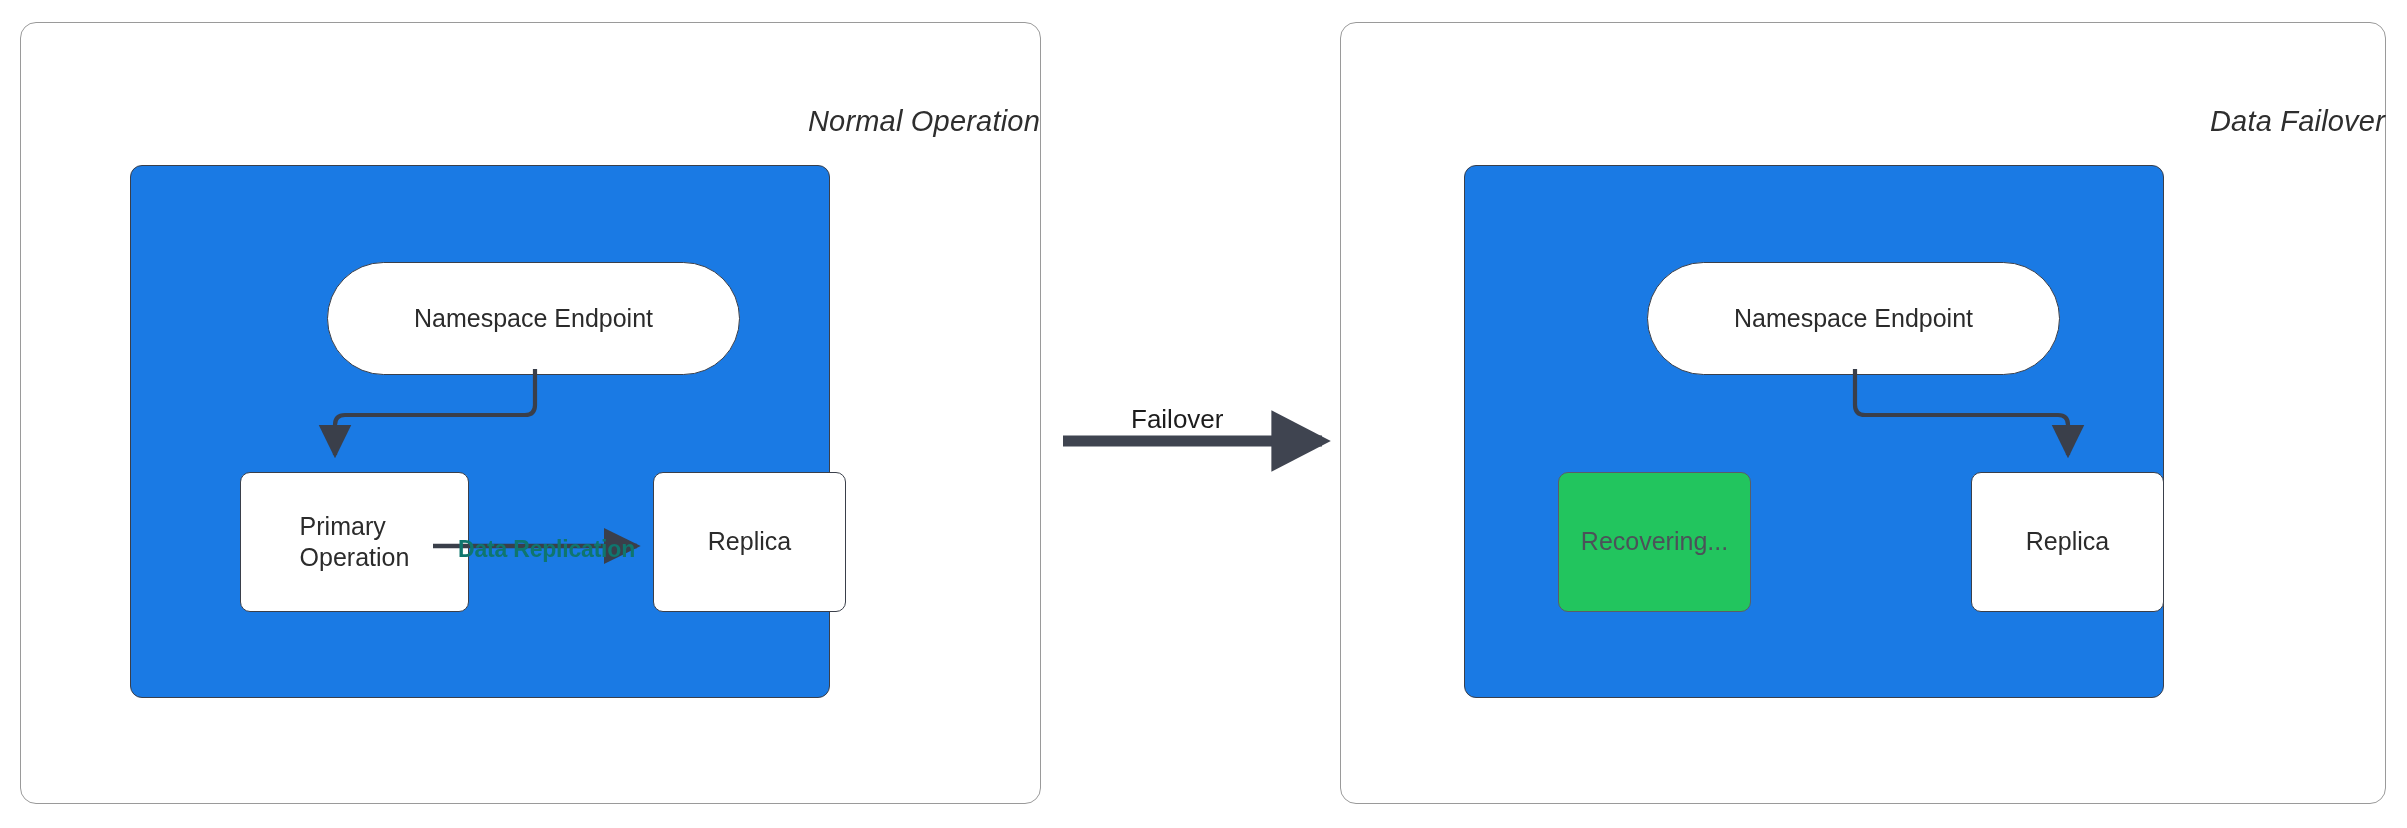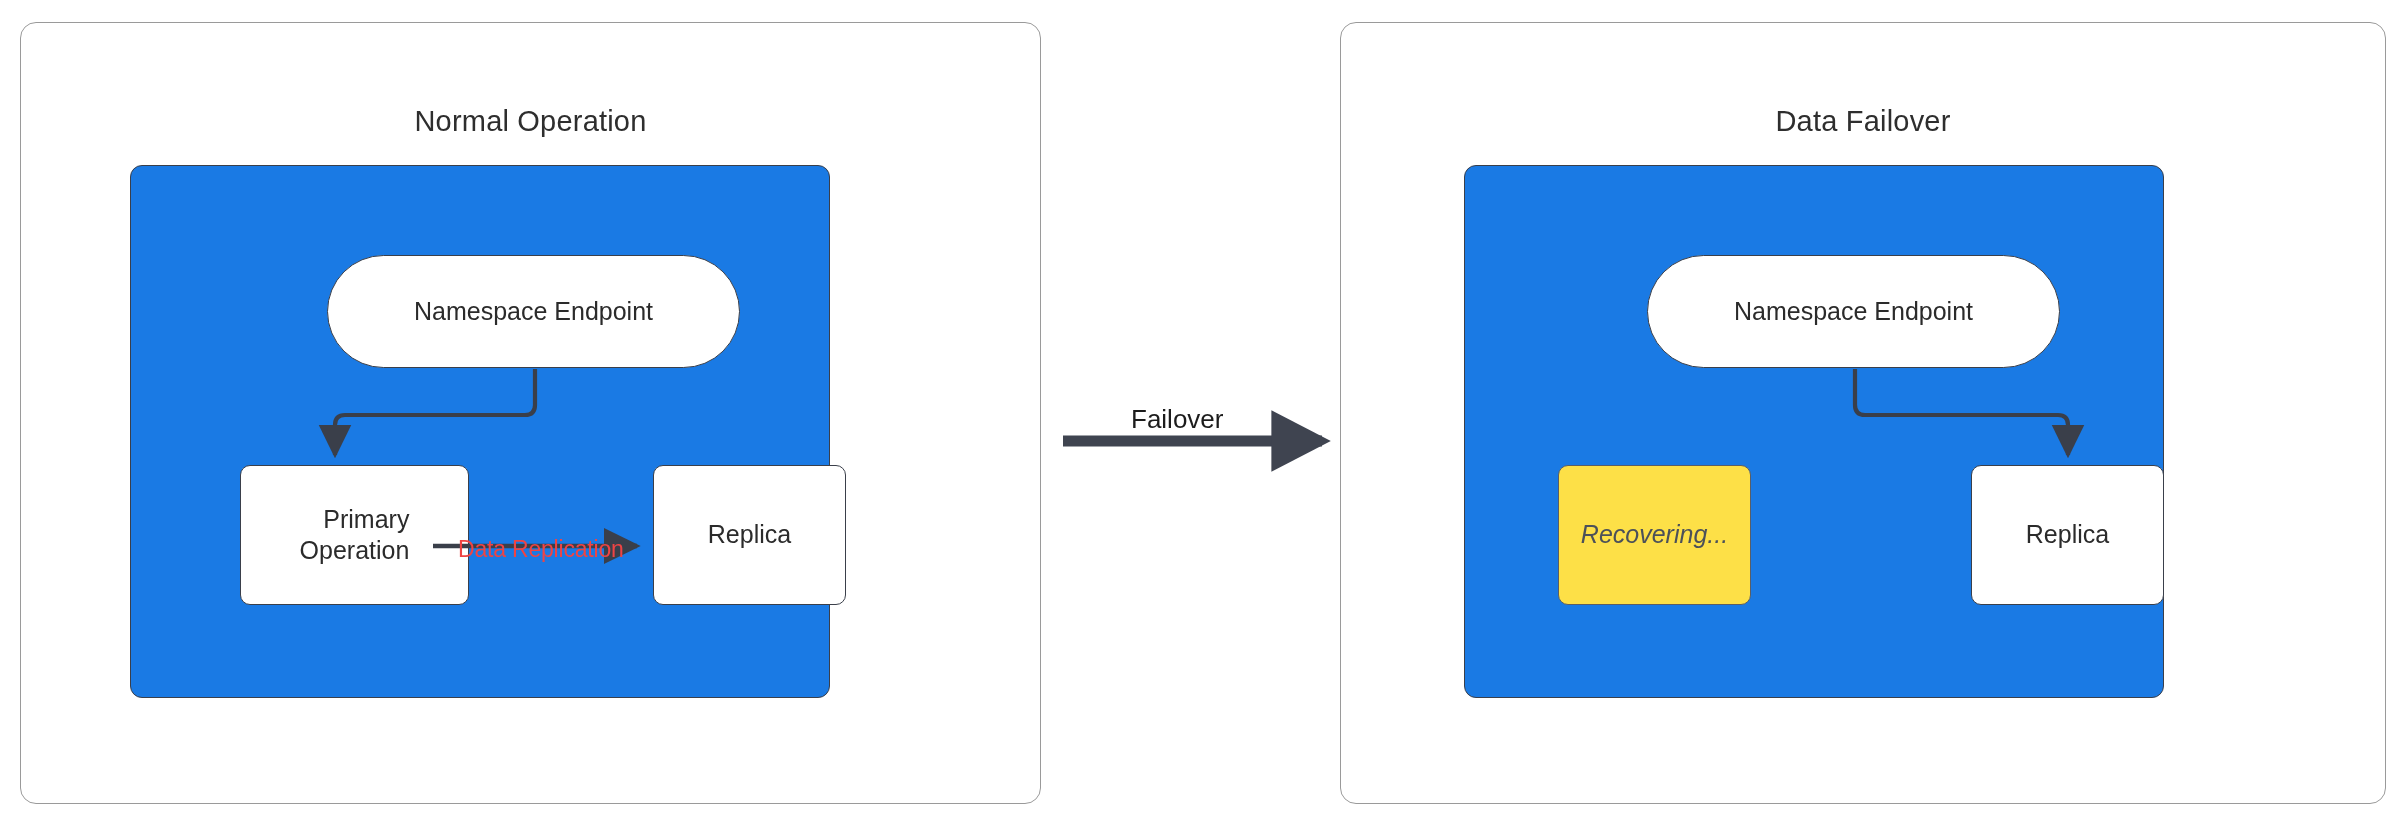--- a/index.html
+++ b/index.html
@@ -31,22 +31,23 @@
     border-radius: 16px;
     box-sizing: border-box;
   }
   #panel-left  { left: 20px;   top: 22px; width: 1021px; height: 782px; }
   #panel-right { left: 1340px; top: 22px; width: 1046px; height: 782px; }
 
   .panel-title {
     position: absolute;
     top: 82px;
     width: 100%;
-    text-align: center;
+    text-align: right;
     font-size: 29px;
+    font-style: italic;
     color: #2e2e2e;
     letter-spacing: 0.2px;
     white-space: nowrap;
   }
 
   
   .blue-region {
     position: absolute;
     background: #1a7ae4;
     border: 1.6px solid #3a3f4a;
@@ -56,37 +57,37 @@
   #blue-left  { left: 130px;  top: 165px; width: 700px; height: 533px; }
   #blue-right { left: 1464px; top: 165px; width: 700px; height: 533px; }
 
   
   .node {
     position: absolute;
     box-sizing: border-box;
     display: flex;
     align-items: center;
     justify-content: center;
-    text-align: right;
+    text-align: left;
     border: 1.8px solid #3a3f4a;
     background: #ffffff;
     color: #2b2b2b;
     font-size: 25px;
     line-height: 1.25;
+    margin-top: 7px;
   }
   .node.pill {
     border-radius: 58px;
   }
   .node.rect {
     border-radius: 10px;
   }
   .node.recovering {
-    background: #fde047;
+    background: #22c55e;
     border-color: #5a5e66;
-    font-style: italic;
     color: #4c5159;
   }
 
   
   #node-endpoint-left  { left: 327px; top: 255px; width: 413px; height: 113px; }
   #node-primary        { left: 240px; top: 465px; width: 229px; height: 140px; }
   #node-replica-left   { left: 653px; top: 465px; width: 193px; height: 140px; }
 
   
   #node-endpoint-right { left: 1647px; top: 255px; width: 413px; height: 113px; }
@@ -105,22 +106,22 @@
 
   
   .edge-label {
     position: absolute;
     font-size: 23px;
     white-space: nowrap;
   }
   #label-data-replication {
     left: 458px;
     top: 536px;
-    font-weight: normal;
-    color: #ef4444;
+    font-weight: bold;
+    color: #0f766e;
     letter-spacing: -0.2px;
   }
   #label-failover {
     left: 1131px;
     top: 404px;
     font-size: 26px;
     color: #1c1c1c;
   }
 </style>
 </head>

